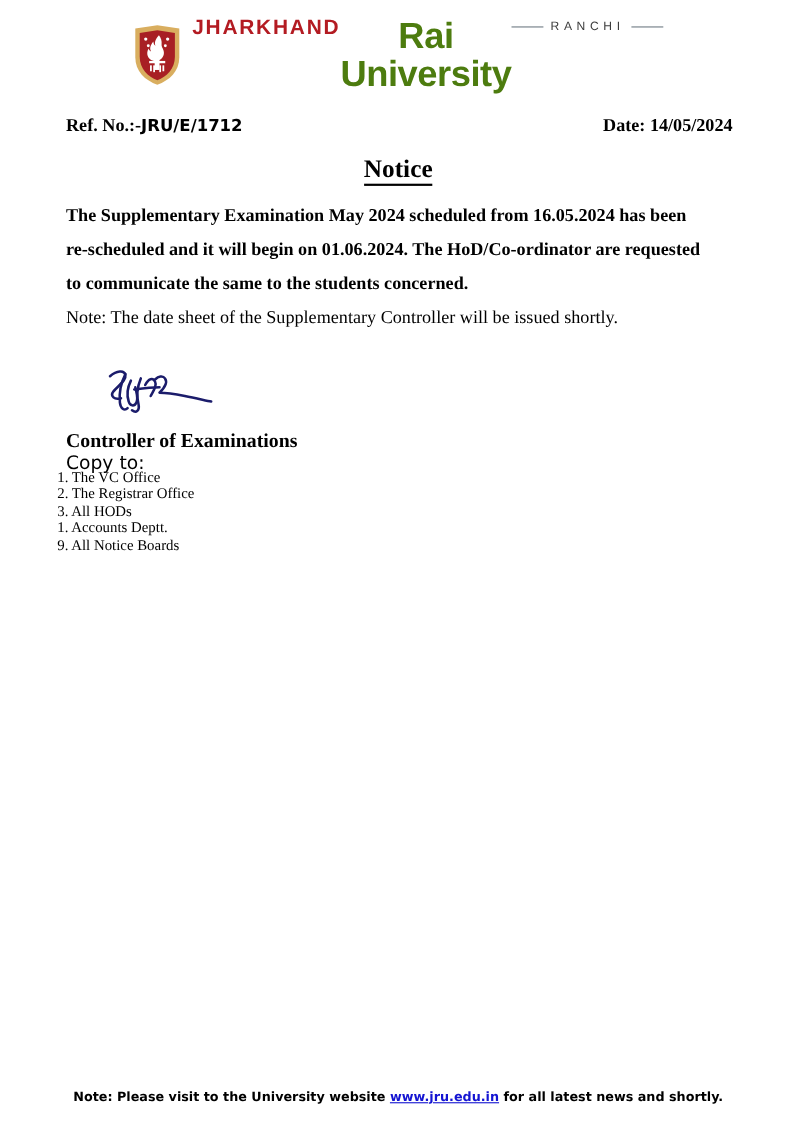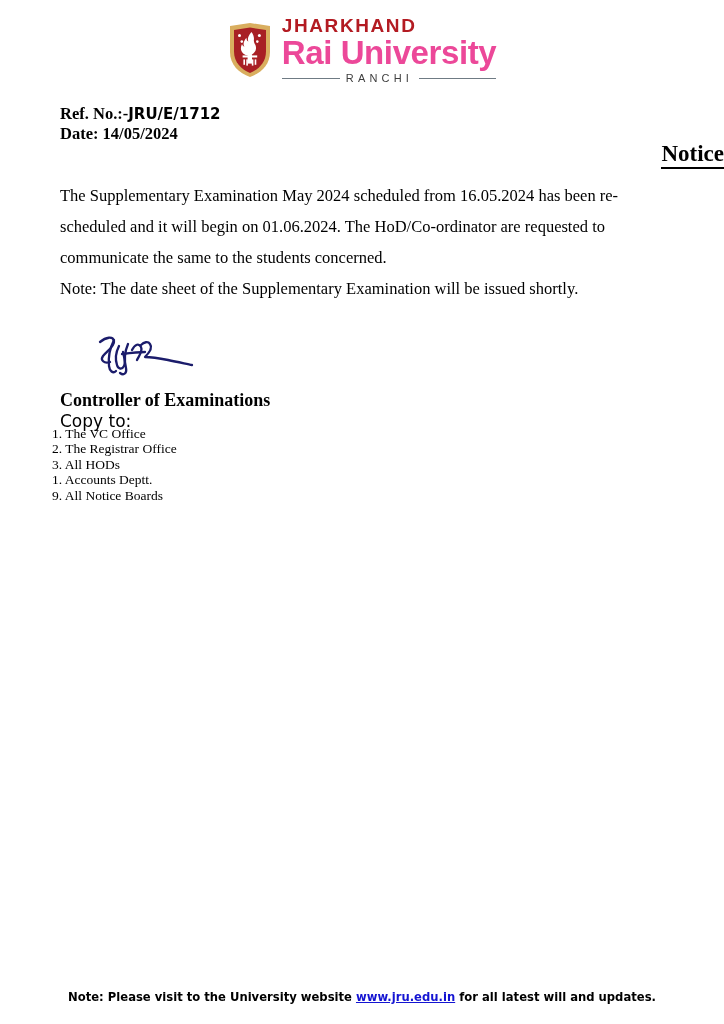--- a/index.html
+++ b/index.html
@@ -32,38 +32,39 @@
     gap: 10px;
   }
   .shield-wrap {
     width: 44px;
     height: 56px;
     flex: none;
     position: relative;
   }
   .wordmark {
     display: flex;
-    flex-direction: column;
+    flex-direction: row;
     align-items: flex-start;
     line-height: 1;
+    text-align: center;
   }
   .wm-top {
     font-family: "Liberation Sans", "DejaVu Sans", sans-serif;
     font-weight: bold;
     font-size: 19px;
     letter-spacing: 1.6px;
     color: #B31B22;
     margin-bottom: 1px;
   }
   .wm-main {
     font-family: "Liberation Sans", "DejaVu Sans", sans-serif;
     font-weight: bold;
     font-size: 33px;
     letter-spacing: -0.4px;
-    color: #ec4899;
+    color: #4d7c0f;
     line-height: 1.02;
   }
   .wm-bottom {
     display: flex;
     align-items: center;
     width: 100%;
     margin-top: 3px;
     gap: 6px;
   }
   .wm-rule {
@@ -84,56 +85,55 @@
   .refrow {
     position: absolute;
     left: 60px;
     right: 58px;
     top: 104px;
     display: flex;
     justify-content: space-between;
     align-items: baseline;
     font-size: 16.5px;
     font-weight: bold;
-    flex-direction: column;
   }
   .ref-label { font-family: "Liberation Serif", serif; font-weight: bold; }
   .ref-value {
     font-family: "DejaVu Sans", sans-serif;
     font-weight: bold;
     font-size: 15px;
   }
   .date-text { font-family: "Liberation Serif", serif; font-weight: bold; text-align: center; }
 
   
   .notice-title {
     position: absolute;
     top: 141px;
     left: 0;
     width: 724px;
-    text-align: right;
+    text-align: center;
     font-size: 23px;
     font-weight: bold;
     font-family: "Liberation Serif", serif;
   }
   .notice-title span {
     border-bottom: 2px solid #000;
     padding-bottom: 1px;
   }
 
   
   .body-block {
     position: absolute;
     left: 60px;
     top: 180px;
     width: 586px;
     font-size: 16.5px;
     line-height: 31px;
   }
-  .body-para { margin: 0; }
+  .body-para { margin: 0; font-weight: bold; }
   .body-note { margin: 0; }
 
   
   .signature {
     position: absolute;
     left: 92px;
     top: 330px;
     width: 105px;
     height: 48px;
   }
@@ -231,21 +231,21 @@
   </div>
   <div class="date-text">Date: 14/05/2024</div>
 </div>
 
 <div class="notice-title">
   <span>Notice</span>
 </div>
 
 <div class="body-block">
   <p class="body-para">The Supplementary Examination May 2024 scheduled from 16.05.2024 has been re-scheduled and it will begin on 01.06.2024. The HoD/Co-ordinator are requested to communicate the same to the students concerned.</p>
-  <p class="body-note">Note: The date sheet of the Supplementary Examination will be issued shortly.</p>
+  <p class="body-note">Note: The date sheet of the Supplementary Controller will be issued shortly.</p>
 </div>
 
 <div class="signature">
   <svg width="105" height="48" viewBox="0 0 105 48" xmlns="http://www.w3.org/2000/svg">
     <g fill="none" stroke="#1B1C6B" stroke-width="2.3" stroke-linecap="round" stroke-linejoin="round">
       <path d="M8 12 C14 7 21 6 22 11 C23 16 15 21 11 26 C8 30 12 34 18 32"></path>
       <path d="M22 10 C18 18 16 27 17 36 C17.5 41 21 44 24 41"></path>
       <path d="M27 16 C24 22 23 29 25 35 C26 39 30 40 32 36 C34 32 32 27 31 22"></path>
       <path d="M36 14 C33 21 32 30 34 38 C35 43 32 46 28 43"></path>
       <path d="M40 20 C43 14 47 13 49 17 C51 21 47 26 45 30"></path>
@@ -262,14 +262,14 @@
   <li>1. The VC Office</li>
   <li>2. The Registrar Office</li>
   <li>3. All HODs</li>
   <li>1. Accounts Deptt.</li>
   <li>9. All Notice Boards</li>
 </ul>
 
 <div class="footer">
   <span>Note: Please visit to the University website</span>
   <span class="link">www.jru.edu.in</span>
-  <span>for all latest will and updates.</span>
+  <span>for all latest news and shortly.</span>
 </div>
 
 </body></html>

